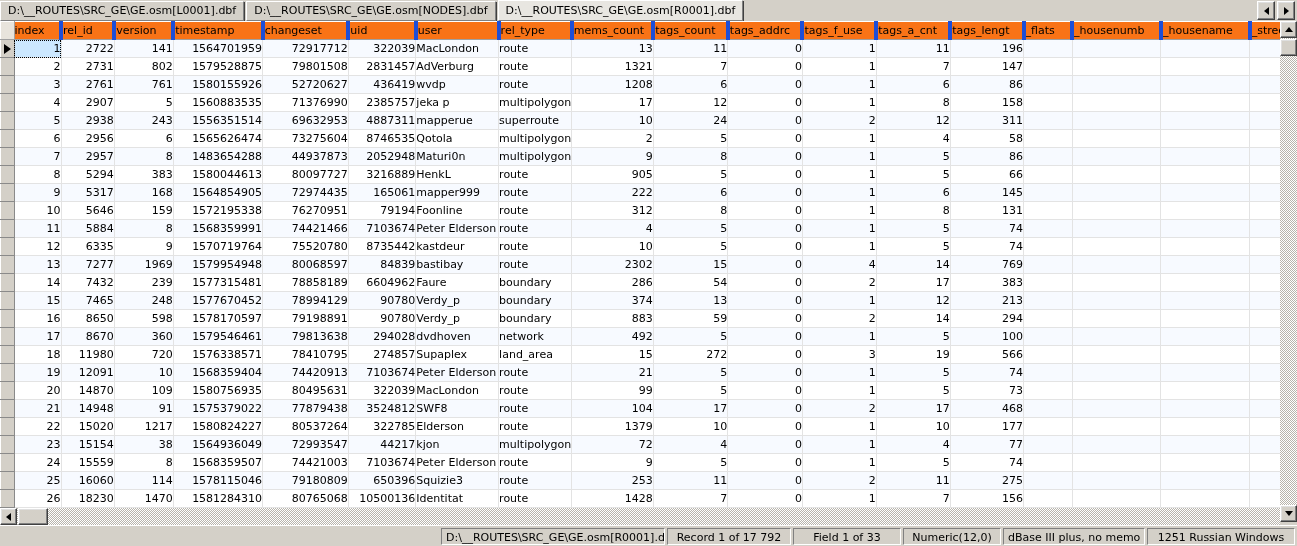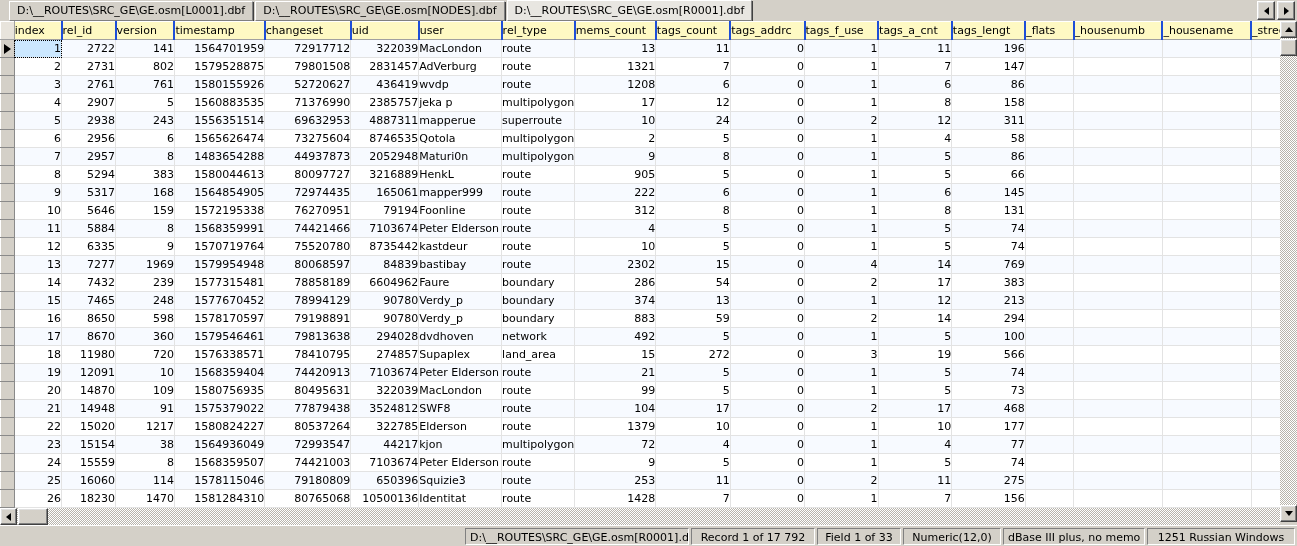--- a/index.html
+++ b/index.html
@@ -82,22 +82,22 @@
   table.grid th, table.grid td {
     padding: 0;
     margin: 0;
     height: 18px;
     font-weight: normal;
     overflow: hidden;
     white-space: nowrap;
   }
   thead th {
     height: 19px;
-    background: #fef9c3;
-    border-right: 2px solid #1d4ed8;
+    background: #f97316;
+    border-right: 4px solid #1d4ed8;
     border-bottom: 1px solid #a0a0a0;
     border-top: 1px solid #ffffff;
     font-weight: bold;
     font-size: 11px;
     text-align: left;
     padding-left: 6px;
     color: #000;
     box-sizing: border-box;
   }
   thead th.gutter {
@@ -234,21 +234,21 @@
     padding: 0 4px;
   }
   .sgrow { flex: 1 1 auto; border: none; background: transparent; }
 </style>
 </head>
 <body>
 
 <div id="app">
 
   <div class="tabstrip">
-    <div id="tabs-host" style="display:flex;align-items:flex-end;flex:0 0 auto;padding-left:9px;">
+    <div id="tabs-host" style="display:flex;align-items:flex-end;flex:0 0 auto;">
         <div class="tab">D:\__ROUTES\SRC_GE\GE.osm[L0001].dbf</div>
         <div class="tab">D:\__ROUTES\SRC_GE\GE.osm[NODES].dbf</div>
         <div class="tab active">D:\__ROUTES\SRC_GE\GE.osm[R0001].dbf</div>
       </div>
     <div class="tabfill"></div>
     <div class="tabspin">
       <div class="spinbtn" style="margin-right:2px;">
         <span class="arrow-l"></span>
       </div>
       <div class="spinbtn">
@@ -873,20 +873,20 @@
       <span class="arrow-l"></span>
     </div>
     <div class="hthumb"></div>
   </div>
 
   <div class="statusbar">
     <div class="spanel sgrow" style="flex:1 1 auto;"></div>
     <div id="status-panels" style="display:flex;align-items:center;flex:0 0 auto;">
         <div class="spanel" style="width: 224px;">D:\__ROUTES\SRC_GE\GE.osm[R0001].dbf</div>
         <div class="spanel" style="width: 124px;">Record 1 of 17 792</div>
-        <div class="spanel" style="width: 84px;">Field 1 of 33</div>
+        <div class="spanel" style="width: 108px;">Field 1 of 33</div>
         <div class="spanel" style="width: 98px;">Numeric(12,0)</div>
         <div class="spanel" style="width: 142px;">dBase III plus, no memo</div>
         <div class="spanel" style="width: 148px;">1251 Russian Windows</div>
       </div>
   </div>
 
 </div>
 
 </body></html>

